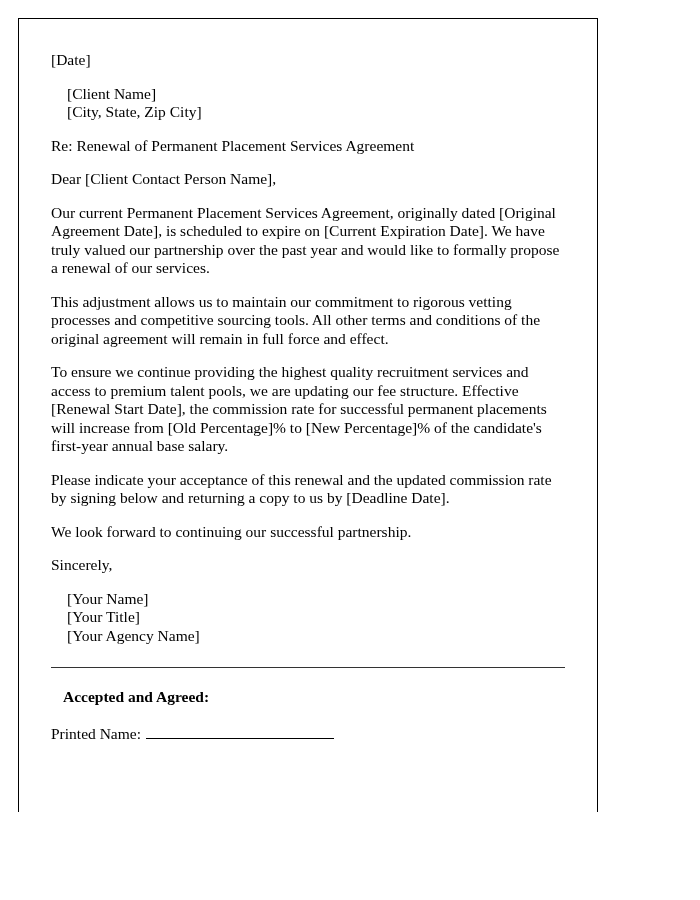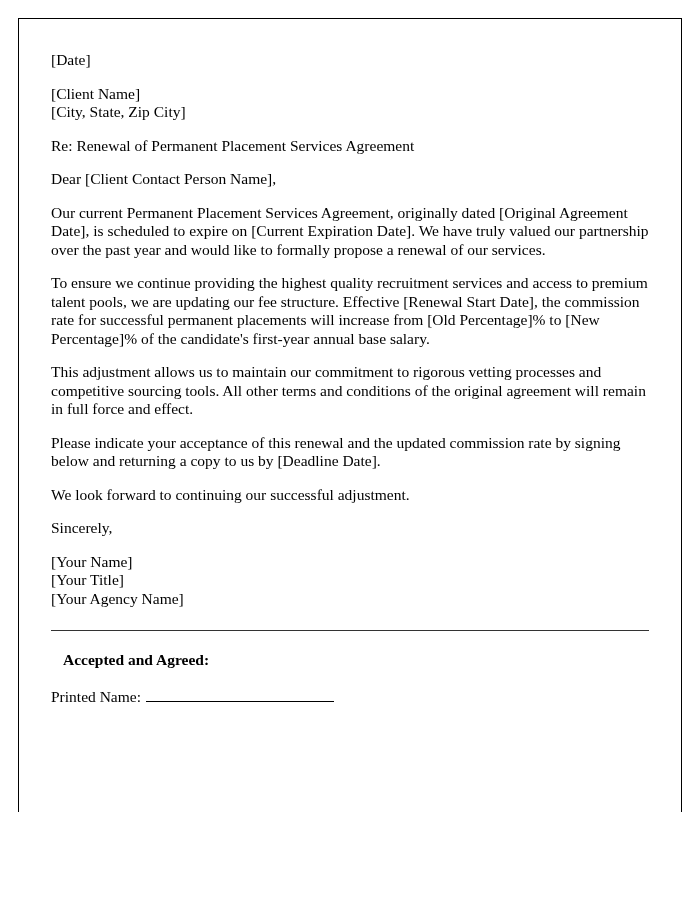--- a/index.html
+++ b/index.html
@@ -7,33 +7,33 @@
     width: 700px;
     height: 900px;
     background: #ffffff;
     font-family: "Liberation Serif", serif;
     color: #000000;
   }
   .page {
     position: absolute;
     left: 18px;
     top: 18px;
-    width: 664px;
+    width: 580px;
     height: 794px;
     border: 1px solid #000000;
     border-bottom: none;
     padding: 32px 32px 0 32px;
     overflow: hidden;
     font-size: 15.5px;
     line-height: 18.5px;
     background: #ffffff;
   }
   .para { margin-bottom: 15px; }
   .block { margin-bottom: 15px; }
-  .block div { line-height: 18.5px; }
+  .block div { line-height: 18.5px; margin-left: 16px; }
   .divider {
     border: none;
     border-top: 1px solid #333333;
     margin: 22px 0 20px 0;
     height: 0;
   }
   .bold { font-weight: bold; }
   .acceptance-heading { margin-bottom: 18px; margin-left: 12px; }
   .sig-row { margin-bottom: 16px; white-space: nowrap; }
   .sig-rule {
@@ -58,27 +58,27 @@
     <div>[Client Name]</div>
     <div>[City, State, Zip City]</div>
   </div>
 
   <p class="para">Re: Renewal of Permanent Placement Services Agreement</p>
 
   <p class="para">Dear [Client Contact Person Name],</p>
 
   <p class="para">Our current Permanent Placement Services Agreement, originally dated [Original Agreement Date], is scheduled to expire on [Current Expiration Date]. We have truly valued our partnership over the past year and would like to formally propose a renewal of our services.</p>
 
+  <p class="para">This adjustment allows us to maintain our commitment to rigorous vetting processes and competitive sourcing tools. All other terms and conditions of the original agreement will remain in full force and effect.</p>
+
   <p class="para">To ensure we continue providing the highest quality recruitment services and access to premium talent pools, we are updating our fee structure. Effective [Renewal Start Date], the commission rate for successful permanent placements will increase from [Old Percentage]% to [New Percentage]% of the candidate's first-year annual base salary.</p>
-
-  <p class="para">This adjustment allows us to maintain our commitment to rigorous vetting processes and competitive sourcing tools. All other terms and conditions of the original agreement will remain in full force and effect.</p>
 
   <p class="para">Please indicate your acceptance of this renewal and the updated commission rate by signing below and returning a copy to us by [Deadline Date].</p>
 
-  <p class="para">We look forward to continuing our successful adjustment.</p>
+  <p class="para">We look forward to continuing our successful partnership.</p>
 
   <p class="para">Sincerely,</p>
 
   <div class="block">
     <div>[Your Name]</div>
     <div>[Your Title]</div>
     <div>[Your Agency Name]</div>
   </div>
 
   <hr class="divider">

